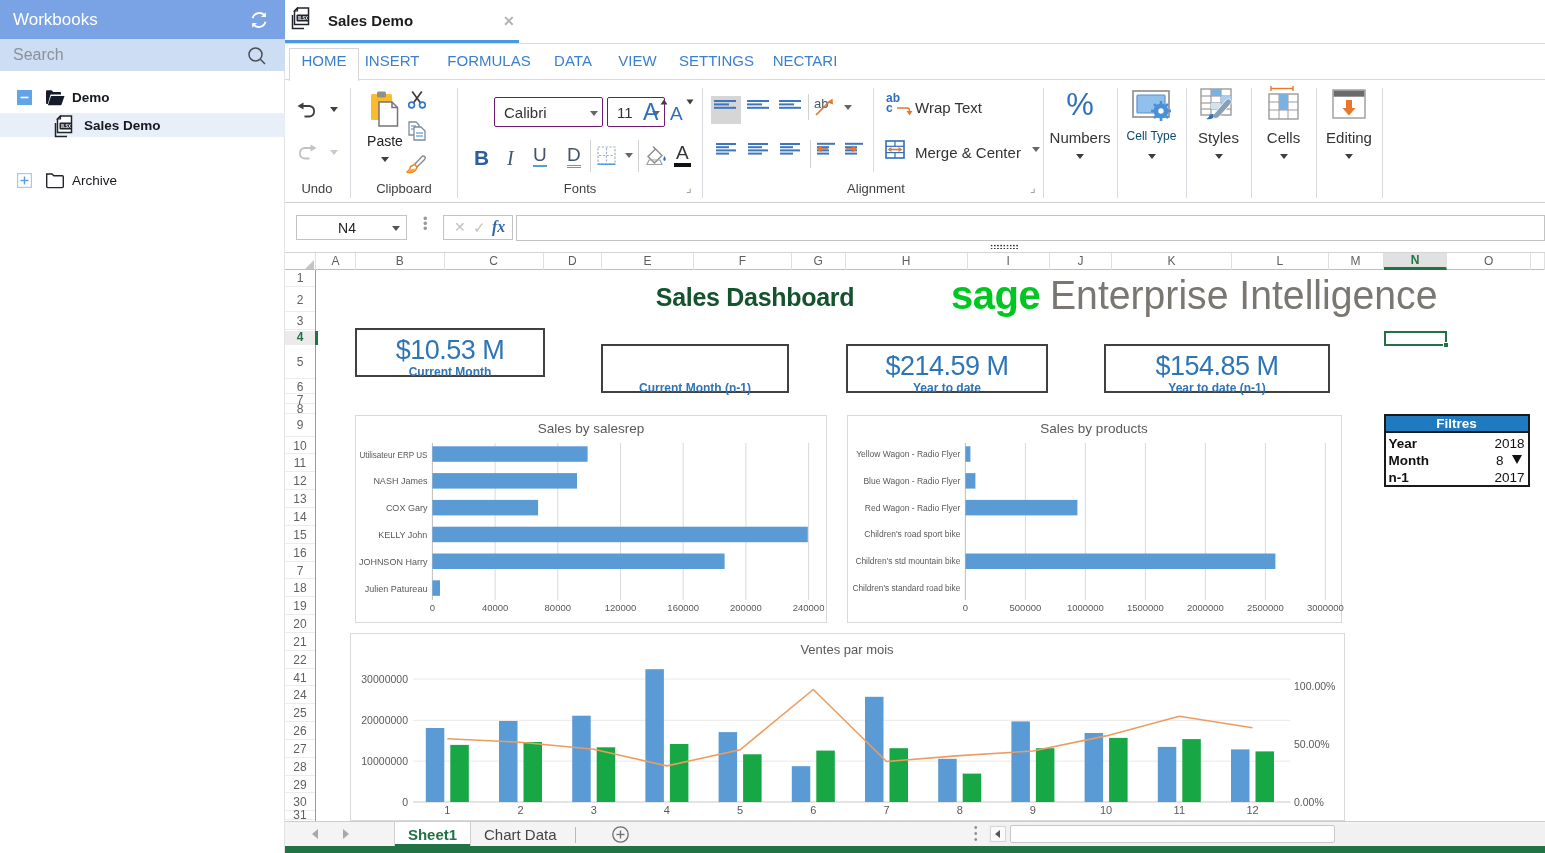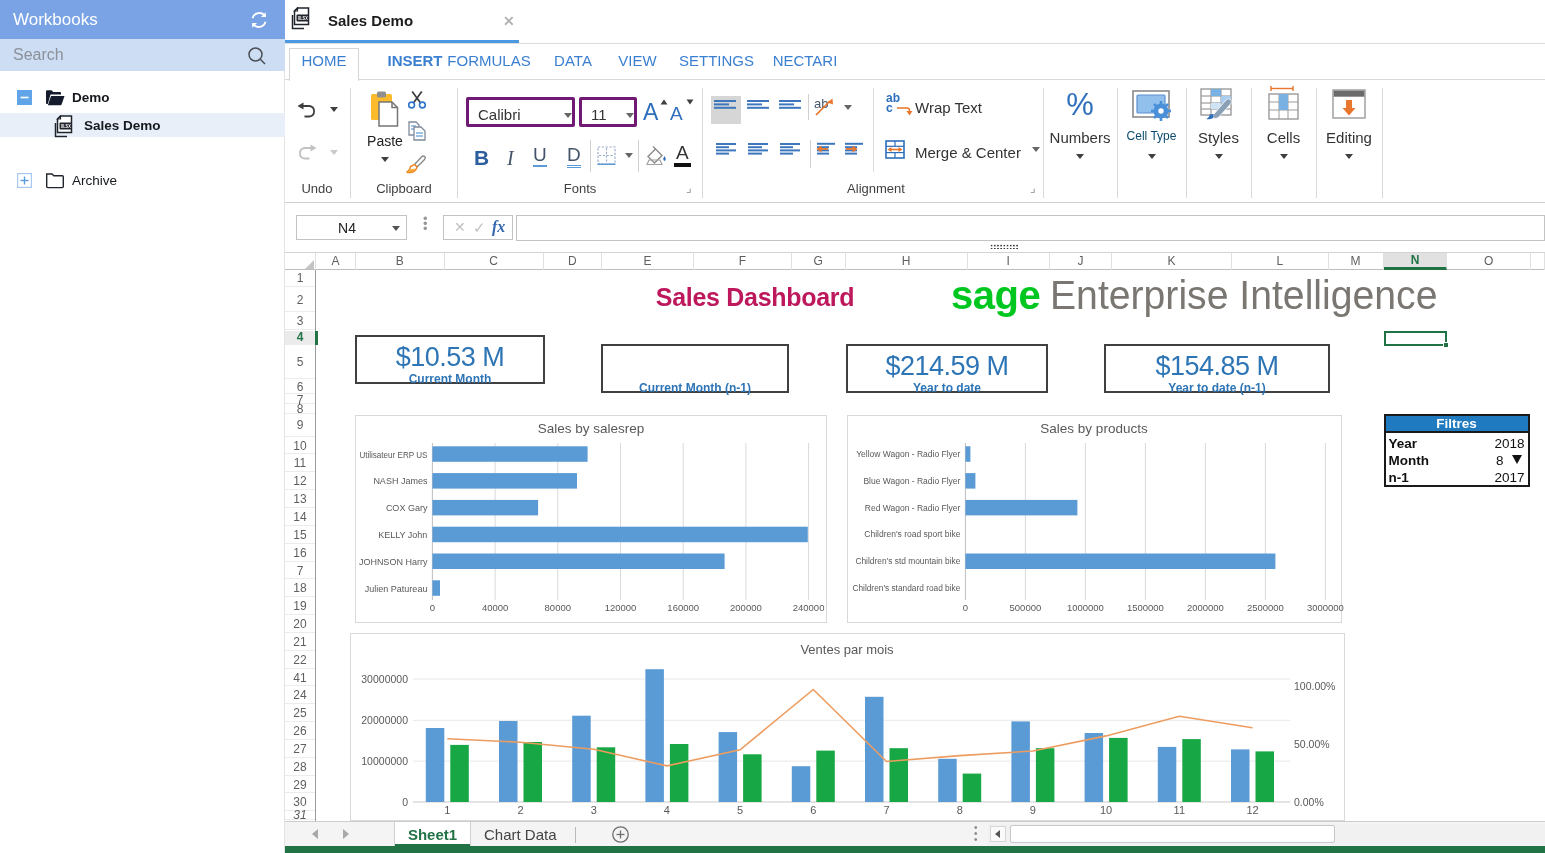--- a/index.html
+++ b/index.html
@@ -21,21 +21,21 @@
 #tabtitle{left:43px;top:12px;font-size:15px;font-weight:bold;color:#1c1c1c;}
 #tabclose{left:218px;top:13px;font-size:14px;color:#b3b3b3;font-weight:bold;}
 #tabunderline{left:0;top:40px;width:234px;height:3px;background:#4a97e2;}
 #ribnav{left:0;top:44px;width:1260px;height:36px;background:#fff;border-bottom:1px solid #d9d9d9;}
 .rtab{position:absolute;top:8px;font-size:15px;color:#3a7fd0;}
 #hometab{left:4px;top:4px;width:70px;height:33px;background:#fff;border:1px solid #d5d5d5;border-bottom:none;z-index:2;}
 #toolbar{left:0;top:80px;width:1260px;height:123px;background:#fff;border-bottom:1px solid #cfcfcf;}
 .grp{position:absolute;top:0;height:123px;}
 .vsep{position:absolute;top:8px;width:1px;height:110px;background:#d6d9de;}
 .glabel{position:absolute;top:101px;font-size:13px;color:#3f3f3f;white-space:nowrap;}
-.combo{position:absolute;border:3px solid #701a75;border-radius:2px;background:#fff;font-size:15px;color:#333;}
+.combo{position:absolute;border:1px solid #701a75;border-radius:2px;background:#fff;font-size:15px;color:#333;margin-left:28px;}
 .dropar{position:absolute;width:0;height:0;border-left:4px solid transparent;border-right:4px solid transparent;border-top:5px solid #555;}
 #fbar{left:0;top:203px;width:1260px;height:49px;background:#fff;}
 .fbox{position:absolute;top:12px;height:25px;border:1px solid #c3c3c3;background:#fff;}
 #colhead{left:0;top:252px;width:1260px;height:18px;background:#fff;border-top:1px solid #d4d4d4;border-bottom:1px solid #bdbdbd;}
 .ch{position:absolute;top:0;height:17px;font-size:12px;color:#5f5f5f;text-align:center;line-height:17px;border-right:1px solid #e0e0e0;}
 #grid{left:0;top:270px;width:1260px;height:551px;background:#fff;overflow:hidden;}
 #rowhead{position:absolute;left:0;top:0;width:31px;height:551px;border-right:1px solid #9a9a9a;background:#fff;}
 .rh{position:absolute;left:0;width:30px;font-size:12px;color:#5f5f5f;text-align:center;border-bottom:1px solid #ececec;}
 #sheetbar{left:0;top:821px;width:1260px;height:25px;background:#f4f4f4;border-top:1px solid #cdcdcd;}
 #greenband{left:0;top:846px;width:1260px;height:7px;background:#217346;}
@@ -101,21 +101,21 @@
           <rect x="5.5" y="7.5" width="12.5" height="7" rx="1" fill="#20242c"></rect>
           <text x="11.7" y="12.6" font-size="4.6" fill="#fff" text-anchor="middle" font-weight="bold" textLength="10" lengthAdjust="spacingAndGlyphs" font-family="Liberation Sans">XLSX</text>
         </svg>
 <span class="abs" id="tabtitle">Sales Demo</span>
 <span class="abs" id="tabclose">✕</span>
 <div class="abs" id="tabunderline"></div>
 </div>
 <div class="abs" id="ribnav">
 <div class="abs" id="hometab"></div>
 <span class="rtab" style="left:39px;transform:translateX(-50%);z-index:3;">HOME</span>
-<span class="rtab" style="left:130px;transform:translateX(-50%);font-weight:bold;">INSERT</span>
+<span class="rtab" style="left:107px;transform:translateX(-50%);">INSERT</span>
 <span class="rtab" style="left:204px;transform:translateX(-50%);">FORMULAS</span>
 <span class="rtab" style="left:288px;transform:translateX(-50%);">DATA</span>
 <span class="rtab" style="left:352.5px;transform:translateX(-50%);">VIEW</span>
 <span class="rtab" style="left:431.5px;transform:translateX(-50%);">SETTINGS</span>
 <span class="rtab" style="left:520px;transform:translateX(-50%);">NECTARI</span>
 </div>
 <div class="abs" id="toolbar">
 <div class="vsep" style="left:65px"></div>
 <div class="vsep" style="left:172px"></div>
 <div class="vsep" style="left:417px"></div>
@@ -432,26 +432,26 @@
 <div class="rh" style="top:364.1px;height:16.69999999999999px;line-height:16.69999999999999px;">21</div>
 <div class="rh" style="top:381.8px;height:17.0px;line-height:17.0px;">22</div>
 <div class="rh" style="top:399.8px;height:16.599999999999966px;line-height:16.599999999999966px;">41</div>
 <div class="rh" style="top:417.4px;height:17.0px;line-height:17.0px;">24</div>
 <div class="rh" style="top:435.4px;height:16.600000000000023px;line-height:16.600000000000023px;">25</div>
 <div class="rh" style="top:453.0px;height:17.0px;line-height:17.0px;">26</div>
 <div class="rh" style="top:471.0px;height:16.600000000000023px;line-height:16.600000000000023px;">27</div>
 <div class="rh" style="top:488.6px;height:17.0px;line-height:17.0px;">28</div>
 <div class="rh" style="top:506.6px;height:16.699999999999932px;line-height:16.699999999999932px;">29</div>
 <div class="rh" style="top:524.3px;height:16.90000000000009px;line-height:16.90000000000009px;">30</div>
-<div class="rh" style="top:542.2px;height:7.7999999999999545px;line-height:7.7999999999999545px;font-style:italic;">31</div>
-</div>
-<div class="abs" style="left:320px;top:13px;width:300px;text-align:center;font-size:25px;font-weight:bold;color:#be185d;letter-spacing:-0.3px">Sales Dashboard</div>
+<div class="rh" style="top:542.2px;height:7.7999999999999545px;line-height:7.7999999999999545px;">31</div>
+</div>
+<div class="abs" style="left:320px;top:13px;width:300px;text-align:center;font-size:25px;font-weight:bold;color:#14532d;letter-spacing:-0.3px">Sales Dashboard</div>
 <div class="abs" style="left:666px;top:4.5px;font-size:40px;font-weight:bold;color:#00c720;letter-spacing:-0.5px;line-height:40px">sage</div>
 <div class="abs" style="left:765px;top:4.5px;font-size:41px;color:#7a7671;line-height:41px;transform:scaleX(0.955);transform-origin:0 0;white-space:nowrap">Enterprise Intelligence</div>
-<div class="abs" style="left:70px;top:65px;width:190px;height:49px;border:2px solid #404040;background:#fff">
+<div class="abs" style="left:70px;top:58px;width:190px;height:49px;border:2px solid #404040;background:#fff">
           <div style="position:absolute;left:0;top:5px;width:100%;text-align:center;font-size:27px;letter-spacing:-0.5px;color:#2e75b6">$10.53 M</div>
           <div style="position:absolute;left:0;top:35px;width:100%;text-align:center;font-size:12px;font-weight:bold;color:#2e75b6">Current Month</div>
         </div>
 <div class="abs" style="left:316px;top:74px;width:188px;height:49px;border:2px solid #404040;background:#fff">
           <div style="position:absolute;left:0;top:35px;width:100%;text-align:center;font-size:12px;font-weight:bold;color:#2e75b6">Current Month (n-1)</div>
         </div>
 <div class="abs" style="left:561px;top:74px;width:202px;height:49px;border:2px solid #404040;background:#fff">
           <div style="position:absolute;left:0;top:5px;width:100%;text-align:center;font-size:27px;letter-spacing:-0.5px;color:#2e75b6">$214.59 M</div>
           <div style="position:absolute;left:0;top:35px;width:100%;text-align:center;font-size:12px;font-weight:bold;color:#2e75b6">Year to date</div>
         </div>

